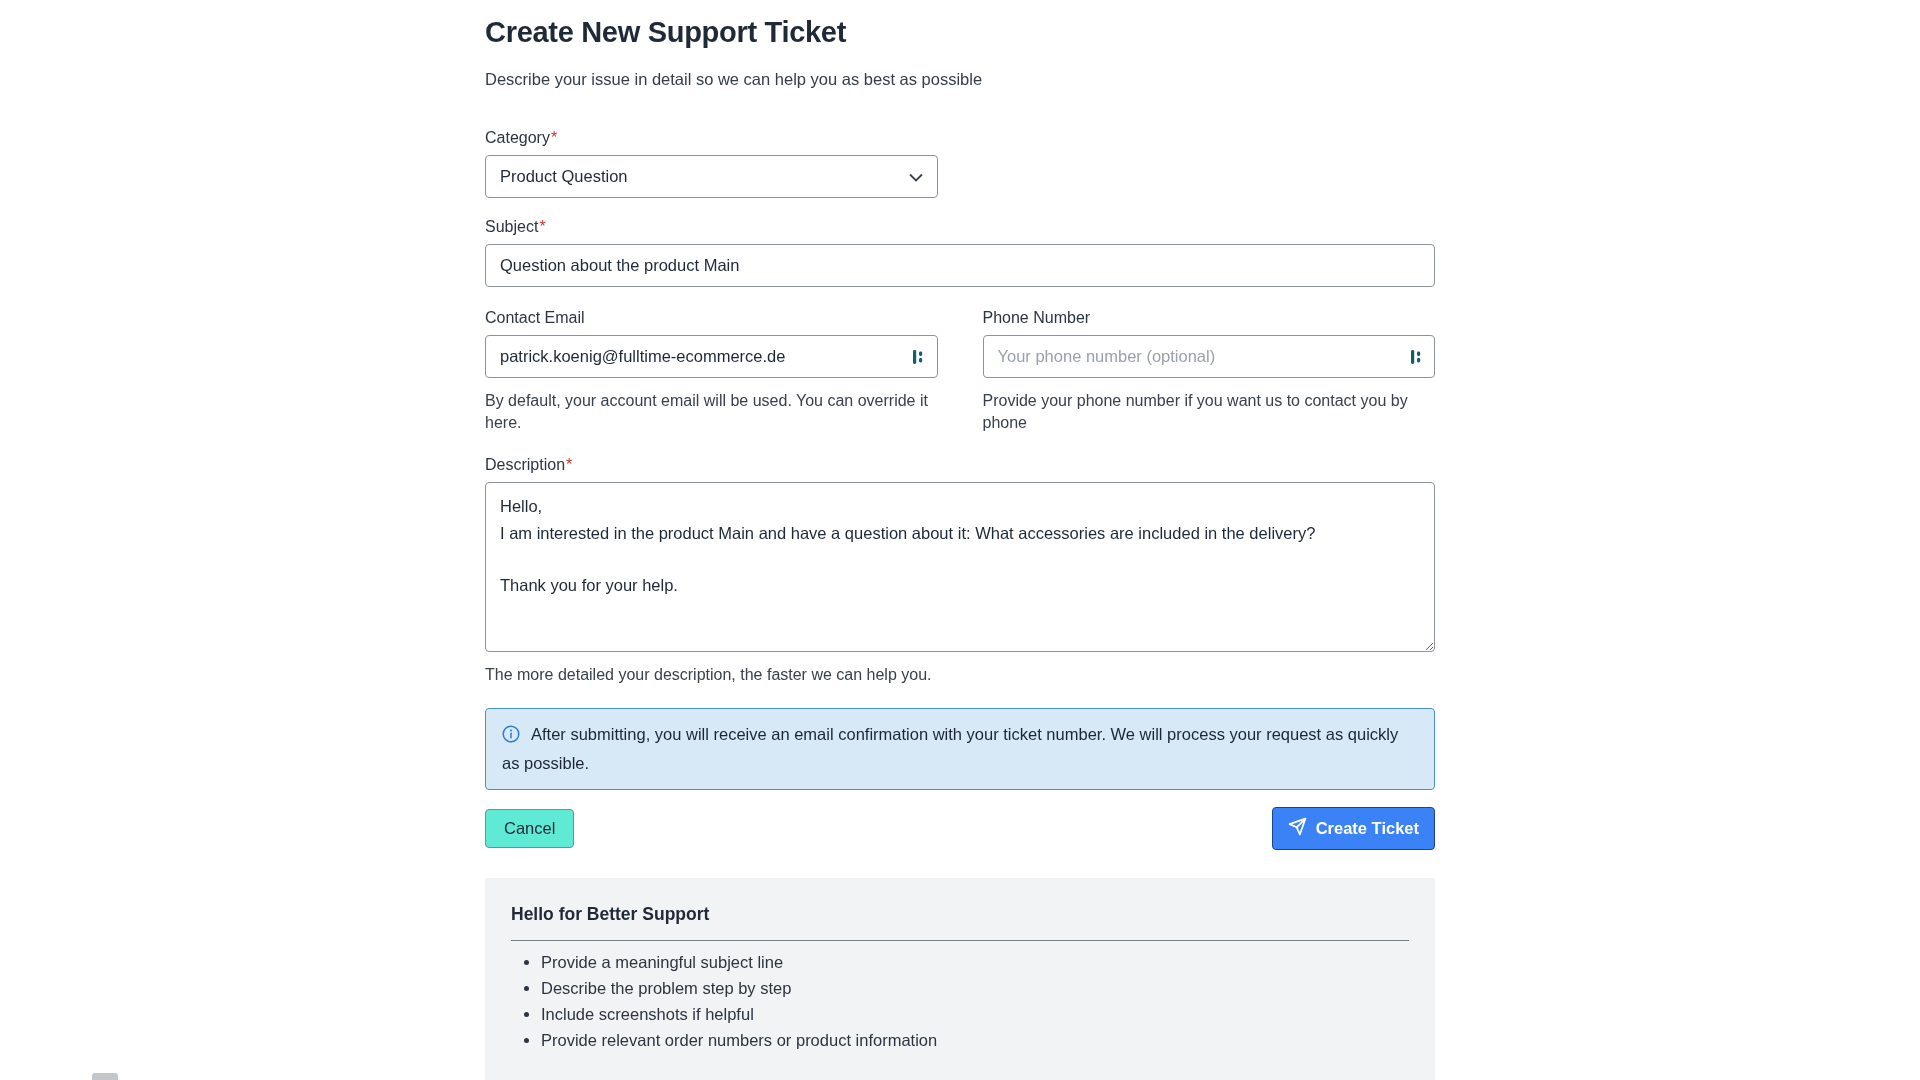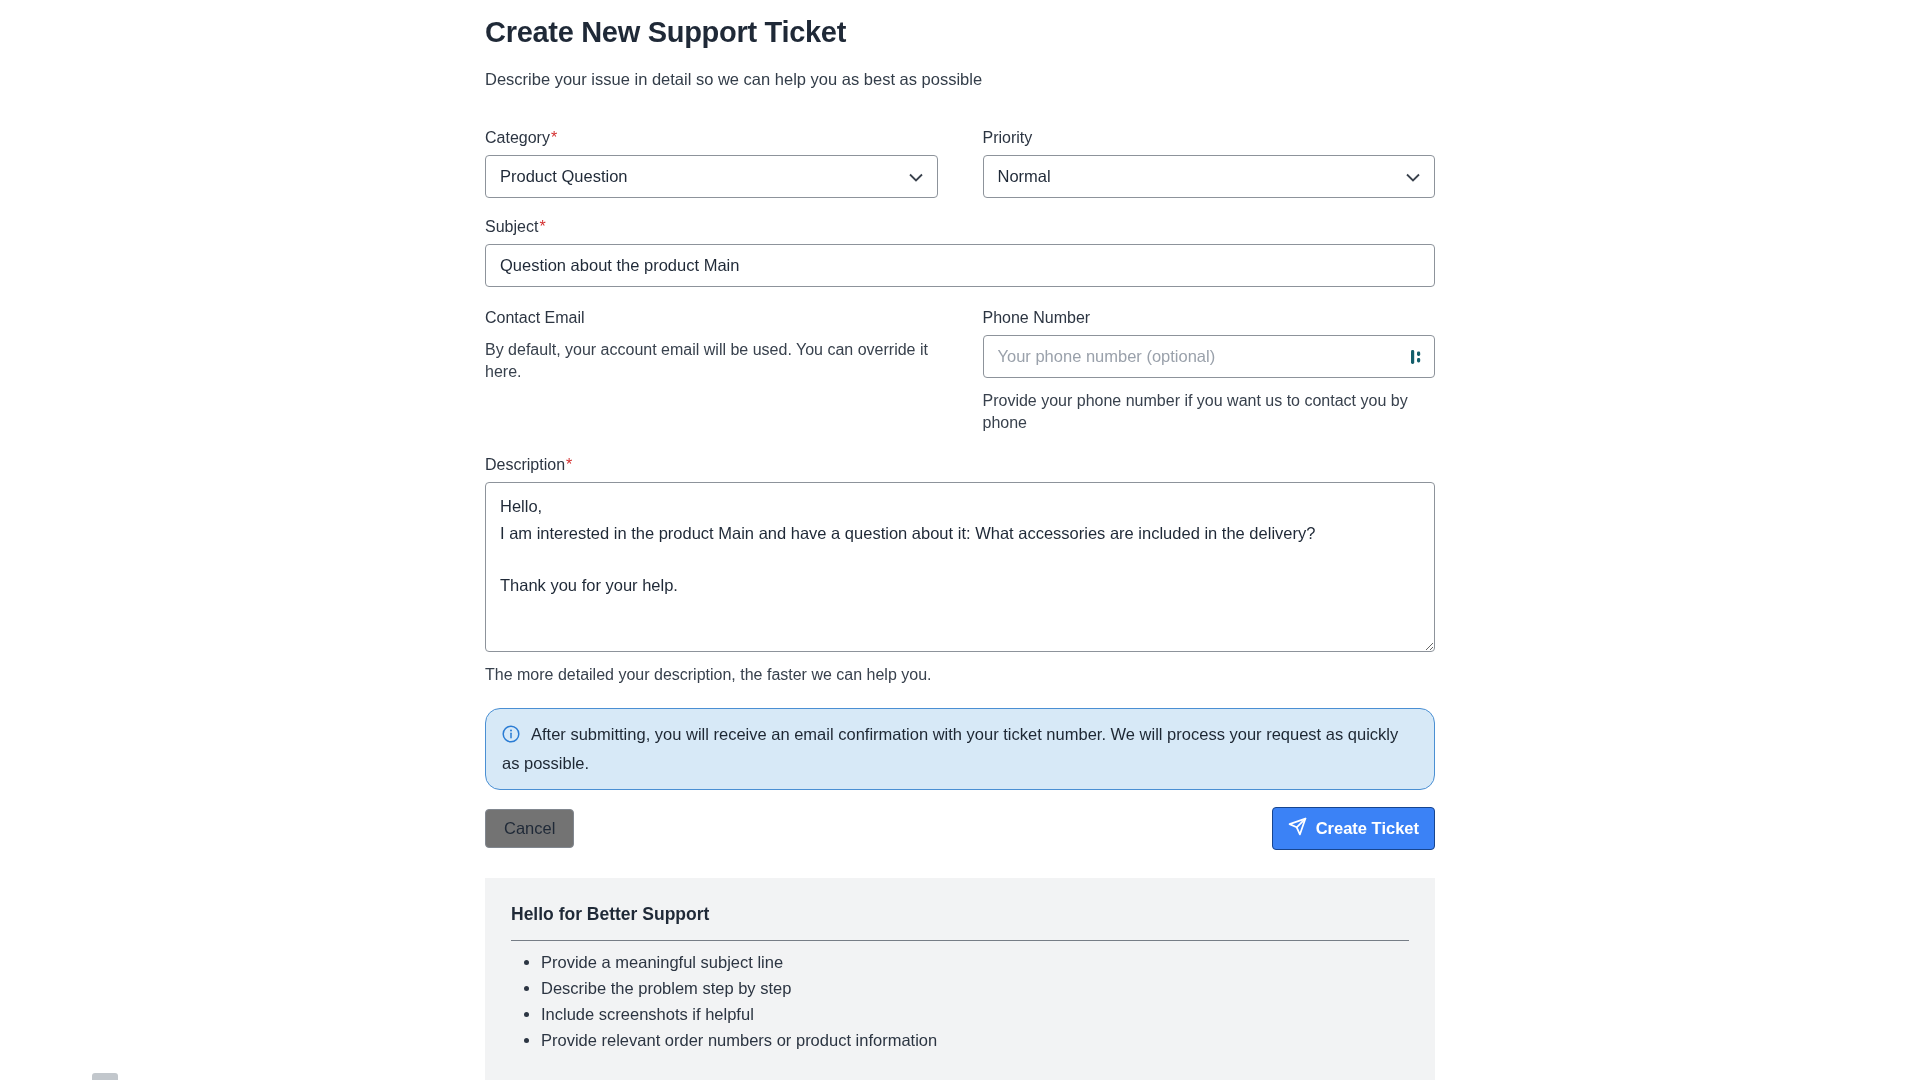--- a/index.html
+++ b/index.html
@@ -90,21 +90,21 @@
     font-family: "Liberation Sans", sans-serif;
     font-size: 16.5px;
     line-height: 1.6;
     color: #1f2937;
     resize: both;
   }
   .info-box {
     margin-top: 22px;
     background: #d7e9f7;
     border: 1.5px solid #4a8fd3;
-    border-radius: 15px;
+    border-radius: 4px;
     padding: 13px 16px;
     font-size: 16.5px;
     line-height: 1.55;
     color: #1d2733;
   }
   .info-icon {
     display: inline-block;
     vertical-align: -3px;
     margin-right: 11px;
   }
@@ -114,21 +114,21 @@
     justify-content: space-between;
     align-items: center;
   }
   .btn {
     font-family: "Liberation Sans", sans-serif;
     font-size: 16.5px;
     border-radius: 4px;
     cursor: pointer;
   }
   .btn-cancel {
-    background: #737373;
+    background: #5eead4;
     border: 1px solid #81878f;
     color: #1f2937;
     padding: 9px 18px;
   }
   .btn-primary {
     background: #3b82f6;
     border: 1px solid #17458f;
     color: #ffffff;
     font-weight: 700;
     padding: 9px 15px;
@@ -188,51 +188,46 @@
           <div class="select-box">
             <span>Product Question</span>
             <span class="chevron">
               <svg width="14" height="9" viewBox="0 0 14 9">
                   <polyline points="1,1.5 7,7.5 13,1.5" fill="none" stroke="#3a424d" stroke-width="1.8"></polyline>
                 </svg>
             </span>
           </div>
         </div>
       </div>
-      <div>
-        <div class="field-label">
-          <span>Priority</span>
-        </div>
-        <div class="control">
-          <div class="select-box">
-            <span>Normal</span>
-            <span class="chevron">
-              <svg width="14" height="9" viewBox="0 0 14 9">
-                  <polyline points="1,1.5 7,7.5 13,1.5" fill="none" stroke="#3a424d" stroke-width="1.8"></polyline>
-                </svg>
-            </span>
-          </div>
-        </div>
-      </div>
     </div>
 
     <div class="mt20">
       <div class="field-label">
         <span>Subject</span>
         <span class="req">*</span>
       </div>
       <div class="control">
         <input type="text" class="text-input no-icon" value="Question about the product Main" style="">
       </div>
     </div>
 
     <div class="row2 mt22">
       <div>
         <div class="field-label">
           <span>Contact Email</span>
+        </div>
+        <div class="control">
+          <input type="text" class="text-input" value="patrick.koenig@fulltime-ecommerce.de" style="">
+          <span class="ext-icon">
+            <svg width="13" height="16" viewBox="0 0 13 16">
+              <rect x="1" y="1" width="3.2" height="14" rx="1.4" fill="#135e6b"></rect>
+              <rect x="7" y="2.5" width="3.2" height="4.4" rx="1.4" fill="#135e6b"></rect>
+              <rect x="7" y="9" width="3.2" height="4.4" rx="1.4" fill="#135e6b"></rect>
+            </svg>
+          </span>
         </div>
         <div class="field-helper">By default, your account email will be used. You can override it here.</div>
       </div>
       <div>
         <div class="field-label">
           <span>Phone Number</span>
         </div>
         <div class="control">
           <input type="text" class="text-input" placeholder="Your phone number (optional)" style="">
           <span class="ext-icon">

